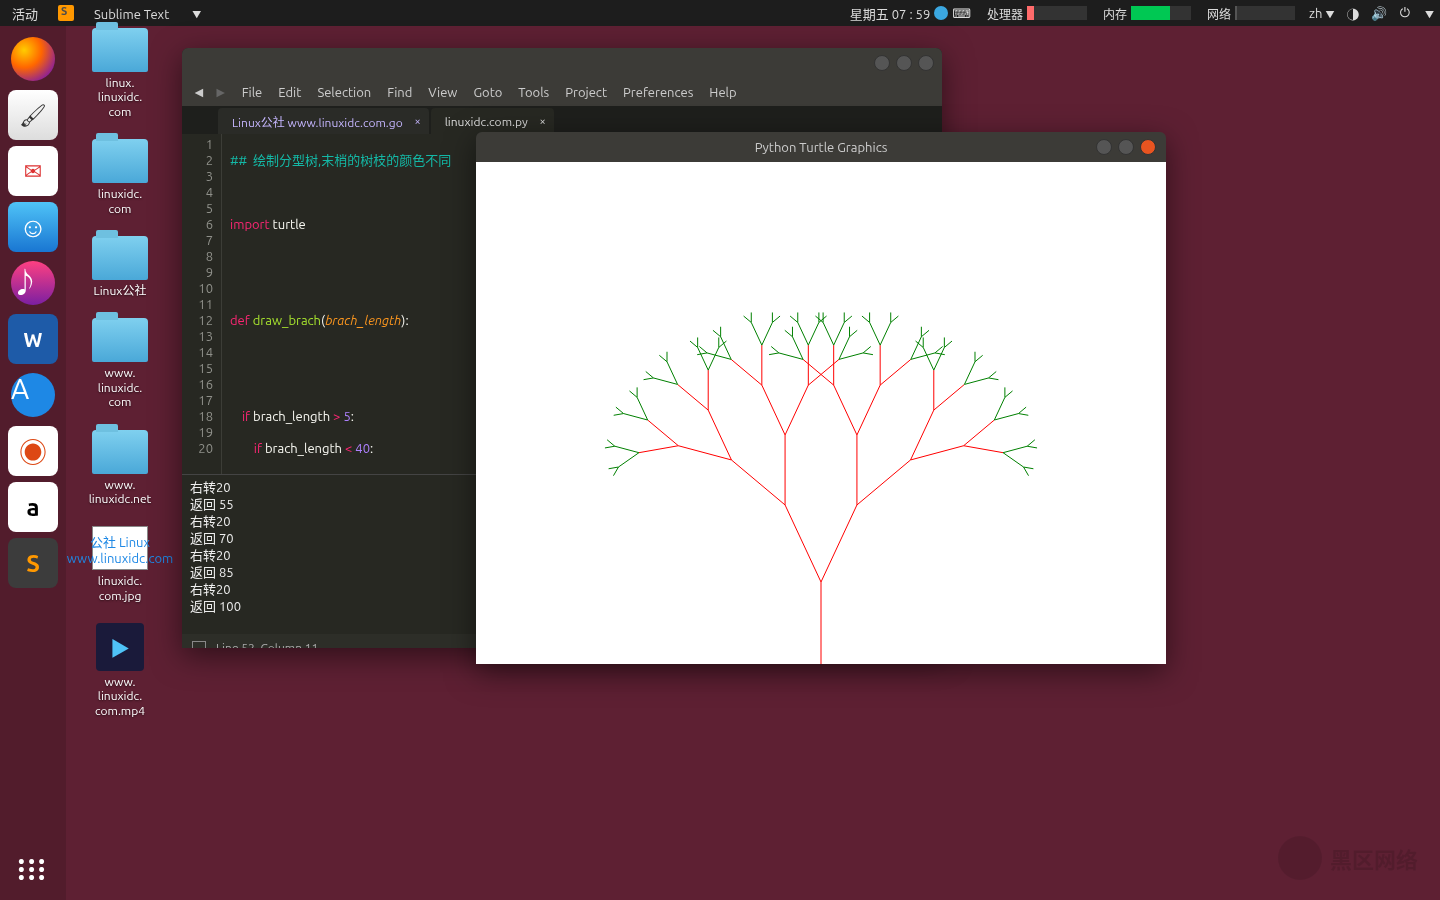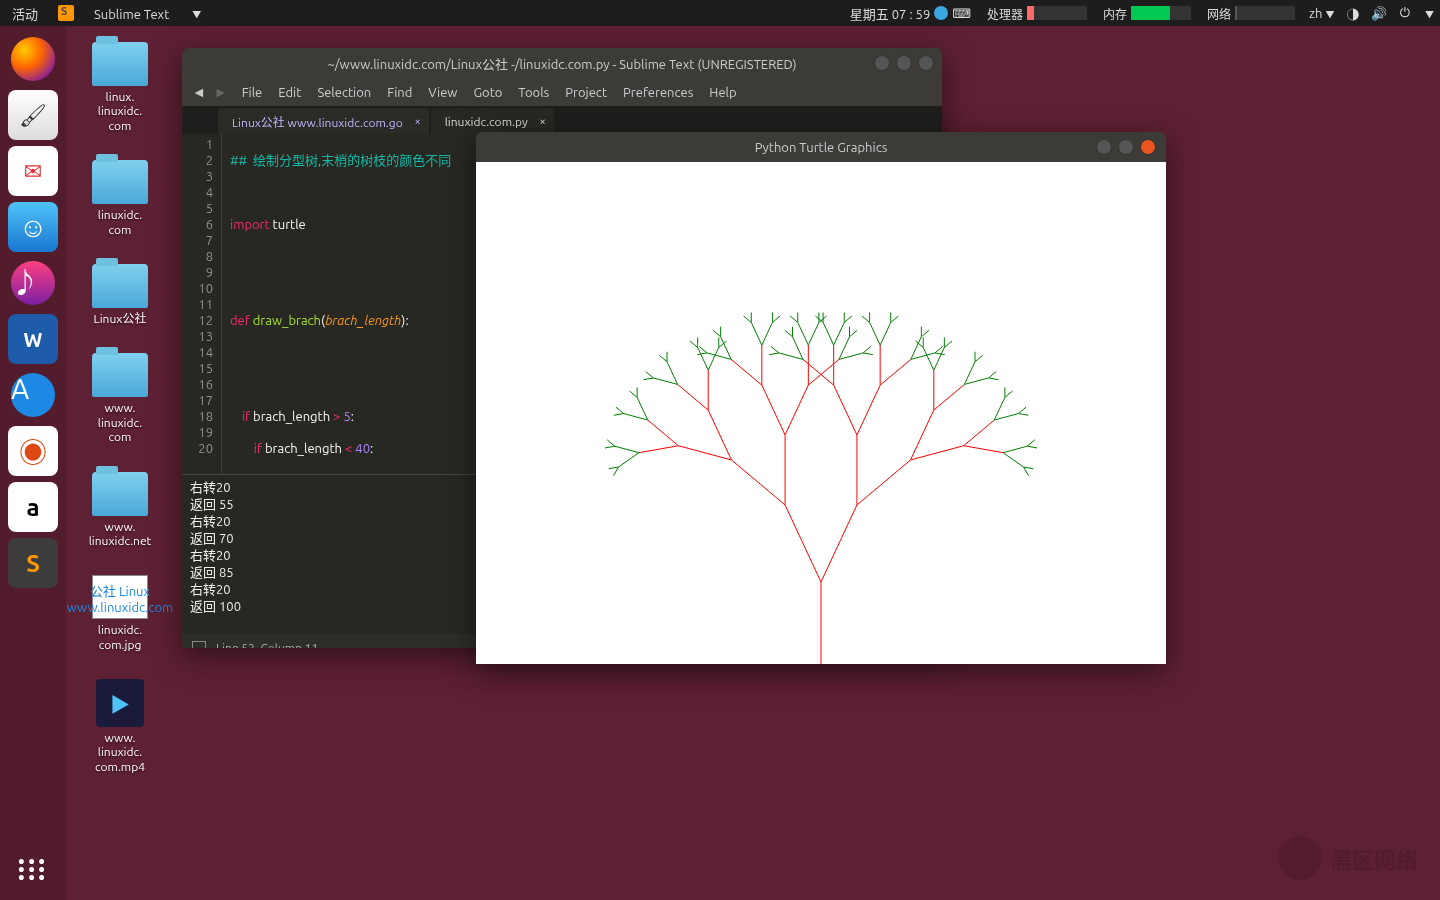--- a/index.html
+++ b/index.html
@@ -27,21 +27,21 @@
     .dock .finder { background:linear-gradient(#4fc3f7,#1976d2); color:#fff; }
     .dock .itunes { background:linear-gradient(#ff4081,#7b1fa2); color:#fff; border-radius:50%; width:44px; height:44px; }
     .dock .word { background:#1e5ba8; color:#fff; font-weight:bold; font-size:20px; }
     .dock .appstore { background:#1e88e5; color:#fff; border-radius:50%; width:44px; height:44px; }
     .dock .ubuntu { background:#fff; position:relative; }
     .dock .ubuntu::after { content:"◉"; color:#dd4814; font-size:28px; }
     .dock .amazon { background:#fff; color:#000; font-weight:bold; font-size:24px; }
     .dock .sublime { background:#3c3c3c; color:#ff9800; font-weight:bold; font-size:24px; }
     .dock .apps { position:absolute; bottom:18px; color:#fff; font-size:20px; letter-spacing:3px; line-height:8px; }
 
-    .desktop { position:absolute; left:80px; top:42px; display:flex; flex-direction:column; gap:27px; }
+    .desktop { position:absolute; left:80px; top:28px; display:flex; flex-direction:column; gap:20px; }
     .desktop .icon { width:80px; display:flex; flex-direction:column; align-items:center; cursor:pointer; }
     .desktop .folder { width:56px; height:44px; background:linear-gradient(#7fd0ef,#4aa8d8); border-radius:4px 4px 2px 2px; position:relative; }
     .desktop .folder::before { content:""; position:absolute; top:-6px; left:4px; width:22px; height:8px; background:#6ec0e0; border-radius:2px 2px 0 0; }
     .desktop .imgfile { width:56px; height:44px; background:#fff; border:1px solid #888; font-size:13px; color:#1e88e5; display:flex; align-items:center; justify-content:center; text-align:center; }
     .desktop .vidfile { width:48px; height:48px; background:#1a1a3a; display:flex; align-items:center; justify-content:center; color:#4fc3f7; font-size:20px; border-radius:4px; }
     .desktop .label { color:#fff; font-size:12px; text-align:center; margin-top:4px; text-shadow:0 1px 2px rgba(0,0,0,0.6); line-height:1.2; }
 
     .window { position:absolute; border-radius:6px 6px 0 0; overflow:hidden; box-shadow:0 8px 30px rgba(0,0,0,0.5); }
     .titlebar { height:30px; background:#3c3b37; display:flex; align-items:center; justify-content:center; color:#ccc; font-size:13px; position:relative; }
     .winbtns { position:absolute; right:8px; display:flex; gap:6px; }
@@ -172,21 +172,20 @@
       <div class="label">linuxidc.<br>com.jpg</div>
     </div>
     <div class="icon">
       <div class="vidfile">▶</div>
       <div class="label">www.<br>linuxidc.<br>com.mp4</div>
     </div>
   </div>
 
 <div class="window sublime">
   <div class="titlebar">
-    <span>~/www.linuxidc.com/Linux公社 -/linuxidc.com.py - Sublime Text (UNREGISTERED)</span>
     <div class="winbtns">
       <div class="winbtn"></div>
       <div class="winbtn"></div>
       <div class="winbtn"></div>
     </div>
   </div>
   <div class="menubar">
     <span class="arrow">◄</span>
     <span class="arrow" style="color:#666">►</span>
     <span id="menuitems"><span class="mitem">File</span><span class="mitem">Edit</span><span class="mitem">Selection</span><span class="mitem">Find</span><span class="mitem">View</span><span class="mitem">Goto</span><span class="mitem">Tools</span><span class="mitem">Project</span><span class="mitem">Preferences</span><span class="mitem">Help</span></span>

